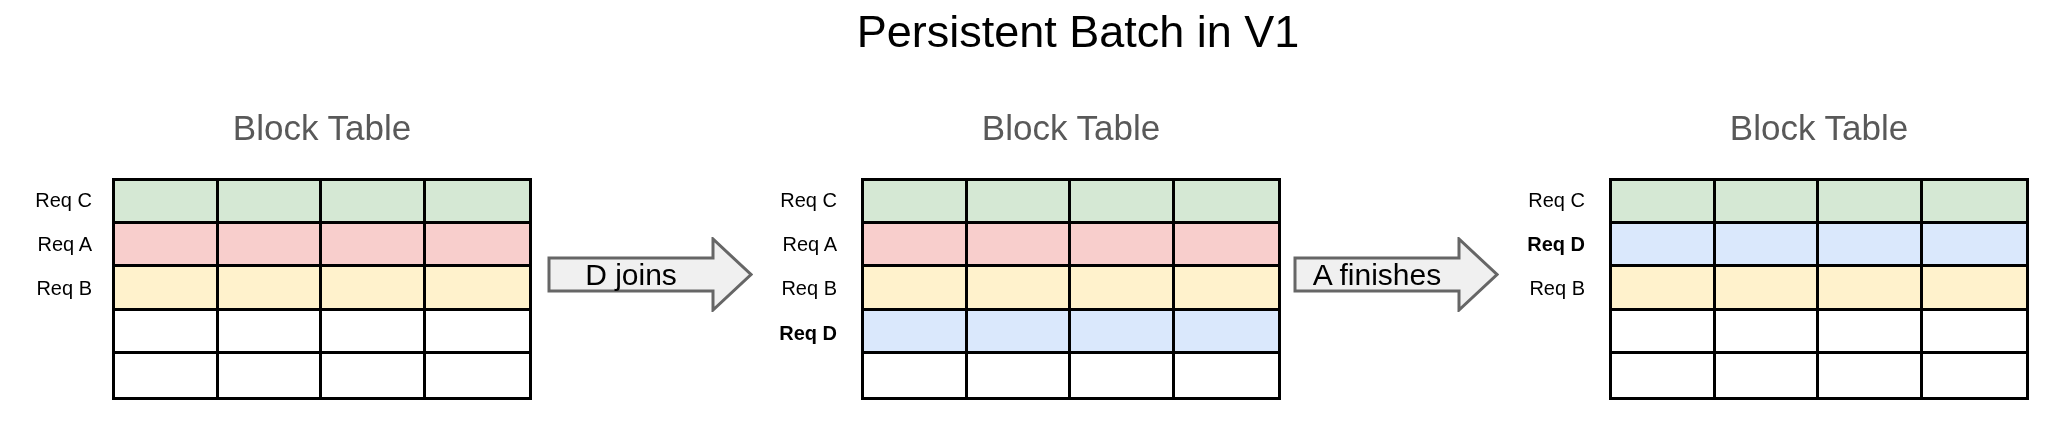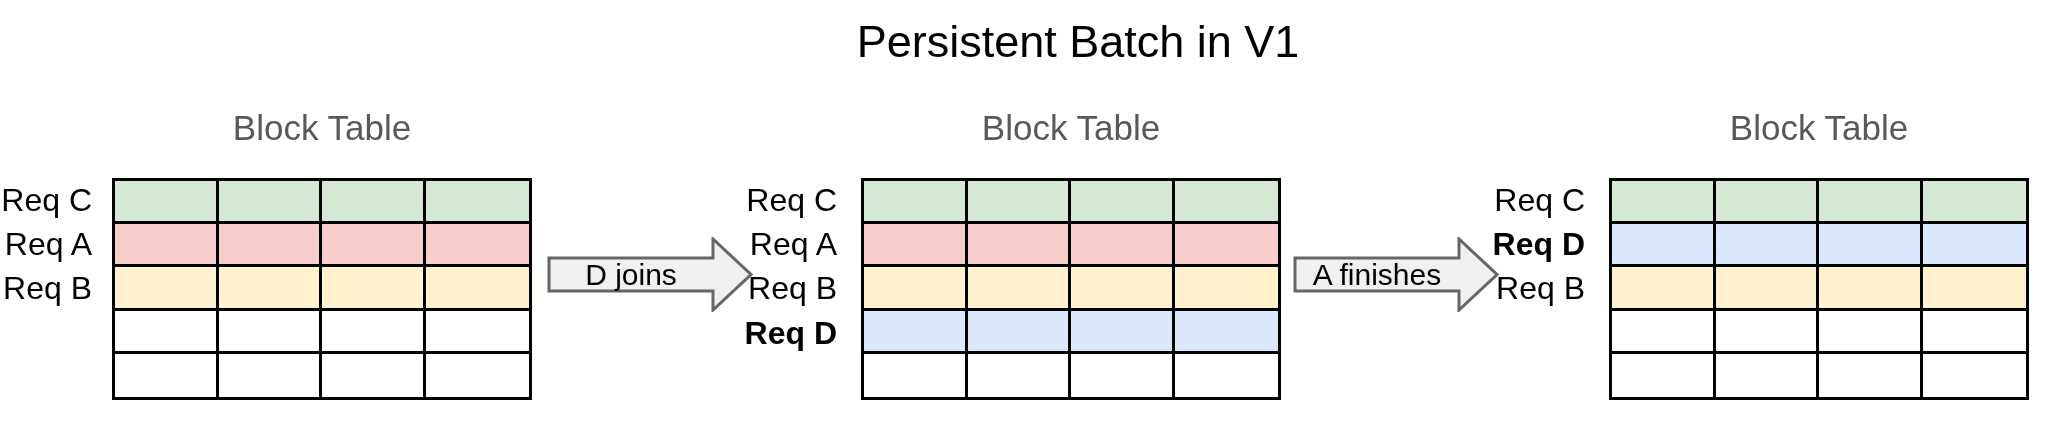--- a/index.html
+++ b/index.html
@@ -9,21 +9,21 @@
   .canvas {
     position: relative;
     width: 2048px;
     height: 421px;
     background: #ffffff;
     overflow: hidden;
   }
 
   .main-title {
     position: absolute;
-    top: 16px;
+    top: 6px;
     left: 0;
     width: 2048px;
     padding-left: 108px; 
     text-align: center;
     font-size: 45px;
     font-weight: 400;
     color: #000000;
     white-space: nowrap;
   }
 
@@ -49,21 +49,21 @@
   }
   .label-col.t0 { left: 0px;    width: 92px;  }
   .label-col.t1 { left: 637px;  width: 200px; }
   .label-col.t2 { left: 1385px; width: 200px; }
 
   .row-label {
     height: 44.4px;
     display: flex;
     align-items: center;
     justify-content: flex-end;
-    font-size: 32px;
+    font-size: 20px;
     color: #000000;
     white-space: nowrap;
   }
 
   .grid {
     position: absolute;
     top: 178px;
     width: 420px;
     height: 222px;
     border: 3px solid #000000;

